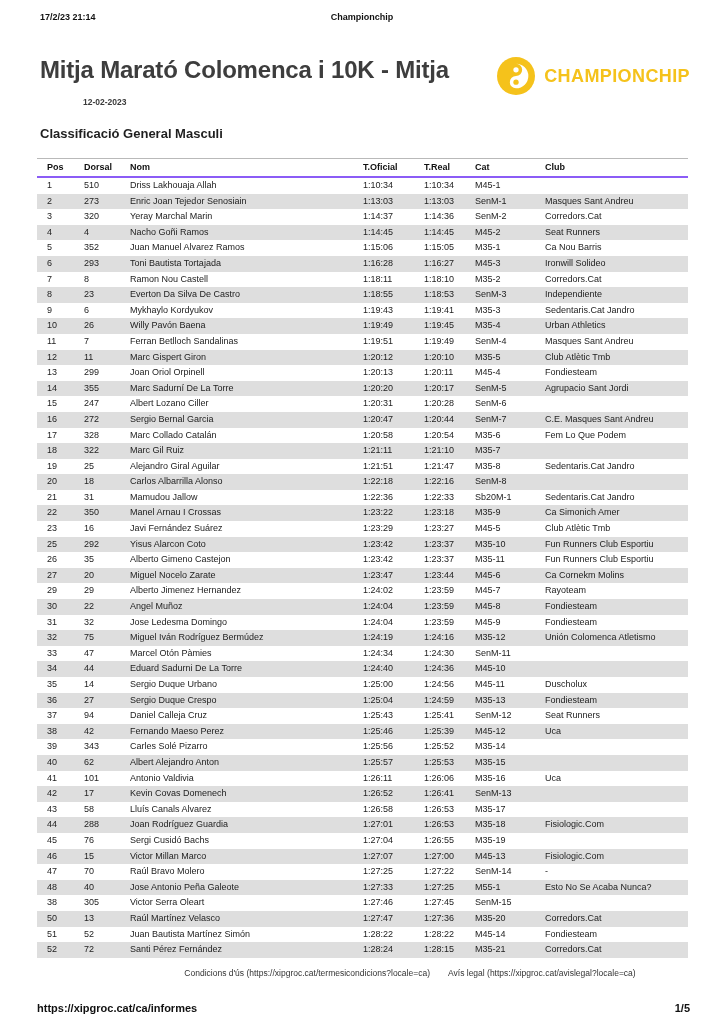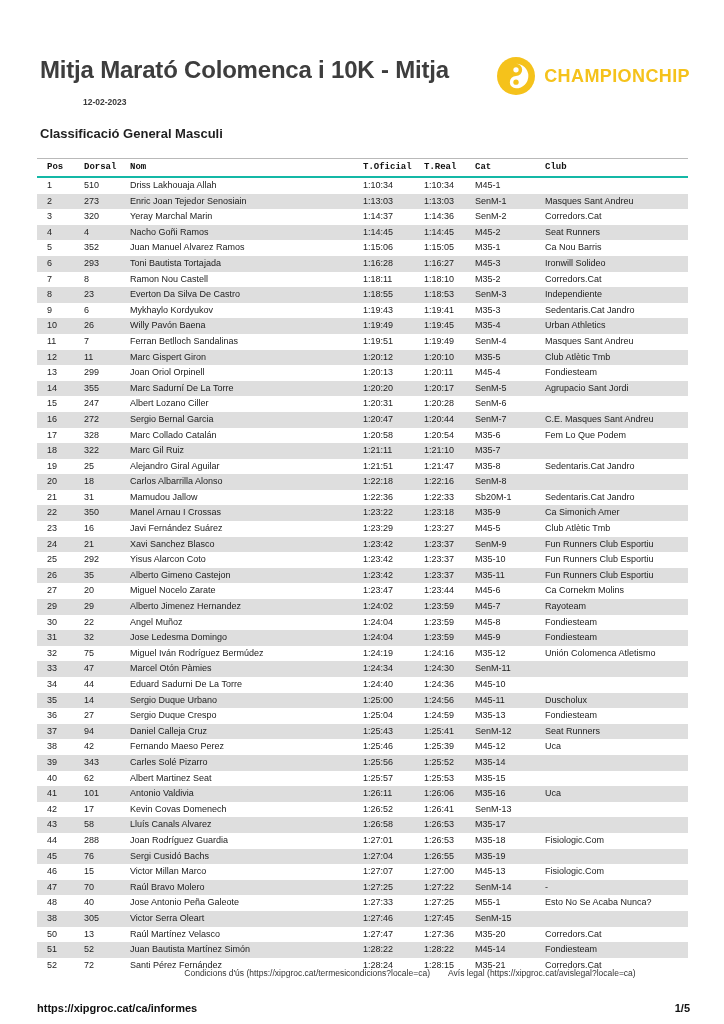--- a/index.html
+++ b/index.html
@@ -25,40 +25,44 @@
 
   
   .section-heading{position:absolute;left:40px;top:126px;font-size:13px;font-weight:700;color:#1f1f1f;}
 
   
   .table-wrap{position:absolute;left:37px;top:158px;width:651px;}
   table{border-collapse:collapse;table-layout:fixed;width:651px;}
   col.c-pos{width:47px;} col.c-dorsal{width:46px;} col.c-nom{width:233px;}
   col.c-toficial{width:61px;} col.c-treal{width:51px;} col.c-cat{width:70px;} col.c-club{width:143px;}
   thead th{font-size:9px;font-weight:700;text-align:left;color:#111;padding:0;height:17px;
-    line-height:17px;border-top:1px solid #b9b9b9;border-bottom:2px solid #14b8a6;font-family:Liberation Mono, monospace;}
+    line-height:17px;border-top:1px solid #b9b9b9;border-bottom:2px solid #8b5cf6;}
   tbody td{font-size:9px;color:#222;padding:0;height:15.6px;line-height:15.6px;
     white-space:nowrap;overflow:hidden;}
   tbody tr:nth-child(even) td{background:#dedede;}
   th:first-child,td:first-child{padding-left:10px;}
 
   
   .footer-links{position:absolute;top:968px;left:50%;transform:translateX(calc(-50% + 48px));
     font-size:8.5px;color:#333;white-space:nowrap;}
   .footer-links .gap{display:inline-block;width:18px;}
   .bottom-row{position:absolute;top:1002px;left:37px;right:34px;height:12px;
     font-size:11px;font-weight:700;color:#111;}
   .bottom-url{position:absolute;left:0;top:0;}
   .bottom-page{position:absolute;right:0;top:0;text-align:center;}
 </style>
 </head>
 <body>
 
 <div class="page">
 
+  <div class="meta-row">
+    <span class="meta-datetime">17/2/23 21:14</span>
+    <span class="meta-doc-title">Championchip</span>
+  </div>
 
   <div class="event-title">Mitja Marató Colomenca i 10K - Mitja</div>
 
   <div class="brand">
     <span style="display:inline-block;width:38px;height:38px;">
       <svg width="38" height="38" viewBox="0 0 40 40" aria-hidden="true">
         <circle cx="20" cy="20" r="20" fill="#F5C21B"></circle>
         <path d="M20,7 a13,13 0 0 1 0,26 a6.5,6.5 0 0 1 0,-13 a6.5,6.5 0 0 0 0,-13 z" fill="#ffffff"></path>
         <circle cx="20" cy="13.5" r="2.8" fill="#ffffff"></circle>
         <circle cx="20" cy="26.5" r="2.8" fill="#F5C21B"></circle>
@@ -295,29 +299,20 @@
           <tr>
             <td>23</td>
             <td>16</td>
             <td>Javi Fernández Suárez</td>
             <td>1:23:29</td>
             <td>1:23:27</td>
             <td>M45-5</td>
             <td>Club Atlètic Tmb</td>
           </tr>
           <tr>
-            <td>24</td>
-            <td>21</td>
-            <td>Xavi Sanchez Blasco</td>
-            <td>1:23:42</td>
-            <td>1:23:37</td>
-            <td>SenM-9</td>
-            <td>Fun Runners Club Esportiu</td>
-          </tr>
-          <tr>
             <td>25</td>
             <td>292</td>
             <td>Yisus Alarcon Coto</td>
             <td>1:23:42</td>
             <td>1:23:37</td>
             <td>M35-10</td>
             <td>Fun Runners Club Esportiu</td>
           </tr>
           <tr>
             <td>26</td>
@@ -432,21 +427,21 @@
             <td>343</td>
             <td>Carles Solé Pizarro</td>
             <td>1:25:56</td>
             <td>1:25:52</td>
             <td>M35-14</td>
             <td></td>
           </tr>
           <tr>
             <td>40</td>
             <td>62</td>
-            <td>Albert Martinez Seat</td>
+            <td>Albert Alejandro Anton</td>
             <td>1:25:57</td>
             <td>1:25:53</td>
             <td>M35-15</td>
             <td></td>
           </tr>
           <tr>
             <td>41</td>
             <td>101</td>
             <td>Antonio Valdivia</td>
             <td>1:26:11</td>

